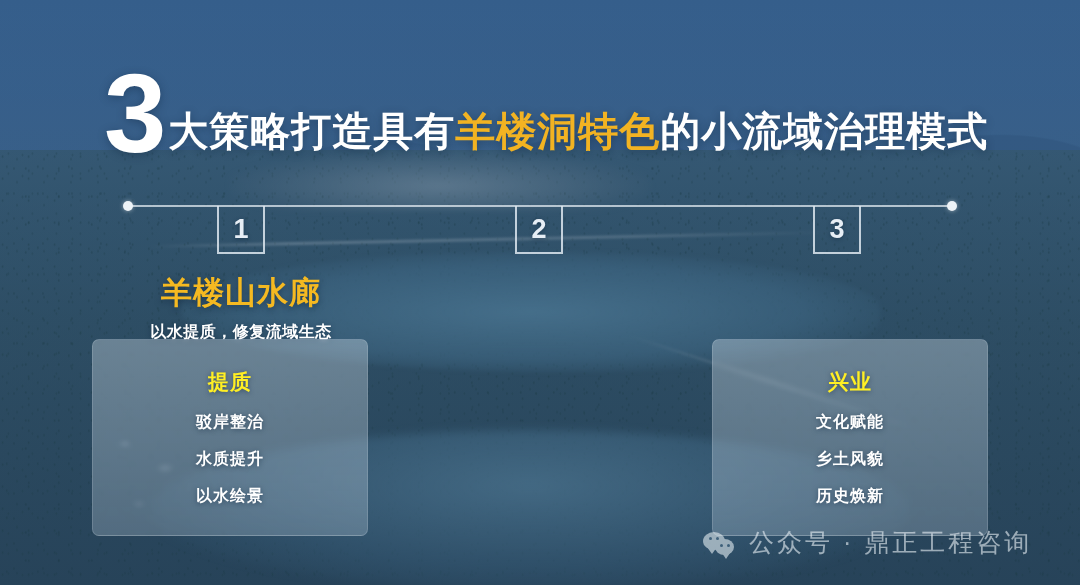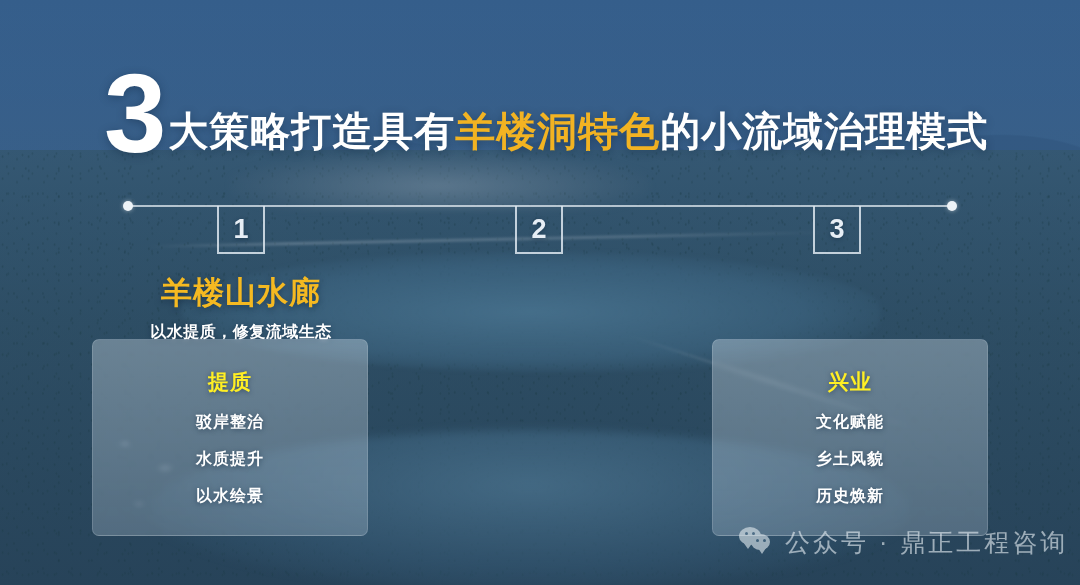--- a/index.html
+++ b/index.html
@@ -185,22 +185,22 @@
     text-shadow:0 1px 5px rgba(10,30,54,.5);
   }
   .card-item{
     margin-top:16px;
     font-size:16px; font-weight:700; color:#ffffff;
     letter-spacing:1px;
     text-shadow:0 1px 5px rgba(10,30,54,.5);
   }
 
   .watermark{
-    position:absolute; left:739px; top:526px;
-    display:flex; align-items:flex-start; gap:12px;
+    position:absolute; left:703px; top:526px;
+    display:flex; align-items:flex-end; gap:12px;
     opacity:.62;
   }
   .wechat-icon{ width:34px; height:28px; position:relative; }
   .wechat-icon .bub{
     position:absolute; background:#dfe8ee; border-radius:50%;
   }
   .bub-a{ left:0; top:1px; width:22px; height:18px; }
   .bub-a::after{
     content:""; position:absolute; left:4px; bottom:-4px;
     border-left:5px solid transparent; border-right:5px solid transparent;

